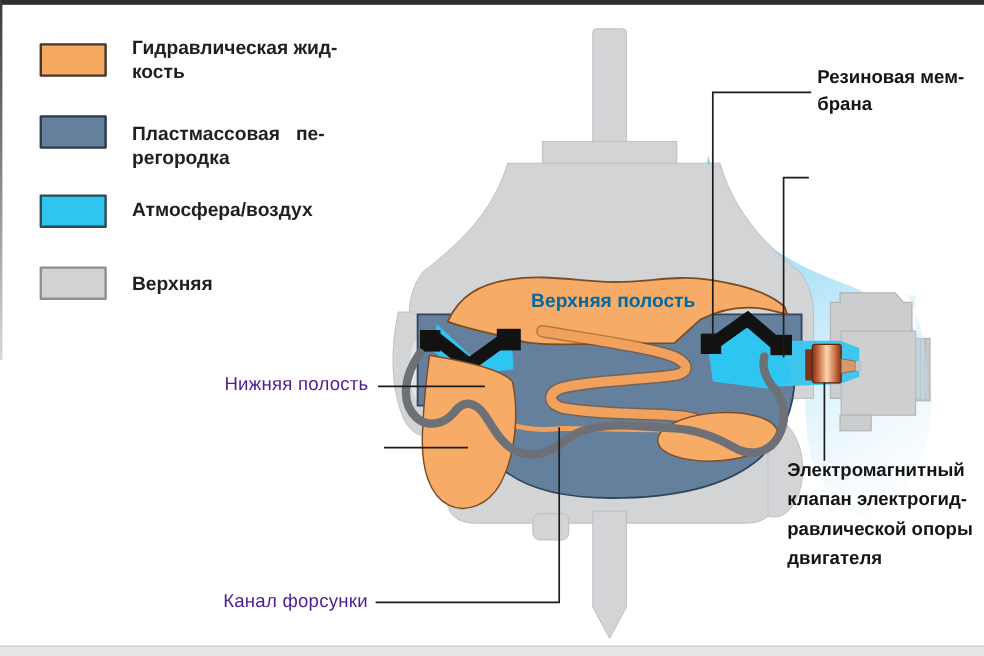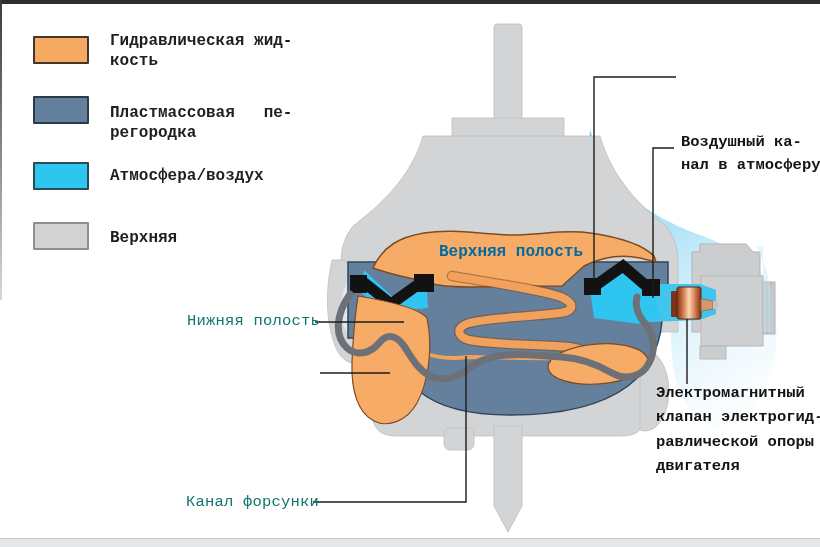--- a/index.html
+++ b/index.html
@@ -1,31 +1,31 @@
 <!DOCTYPE html>
 <html><head>
 <meta charset="utf-8">
 <style>
   html,body{margin:0;padding:0;background:#fff;}
   #stage{
     position:relative;width:820px;height:547px;overflow:hidden;
-    background:#ffffff;font-family:Liberation Mono, monospace;
+    background:#ffffff;font-family:Liberation Sans, sans-serif;
     -webkit-font-smoothing:antialiased;
   }
   .topbar{position:absolute;left:0;top:0;width:820px;height:4px;background:#2e2e2e;}
   .leftedge{position:absolute;left:0;top:0;width:2px;height:300px;
     background:linear-gradient(#3a3a3a,#d8d8d8);}
   .bottombar{position:absolute;left:0;top:538px;width:820px;height:9px;
     background:#e5e7e9;border-top:1px solid #caccce;}
 
   .swatch{position:absolute;left:33px;width:56px;height:28px;border:2px solid #3d3d3d;box-sizing:border-box;border-radius:1px;}
   .legend-label{position:absolute;left:110px;width:220px;font-size:16px;line-height:1.25;font-weight:700;color:#1f1f1f;white-space:pre-line;}
 
   .lbl{position:absolute;color:#1c1c1c;}
-  .l-label{font-size:15.5px;font-weight:400;color:#0f766e;white-space:nowrap;letter-spacing:.2px;}
+  .l-label{font-size:15.5px;font-weight:400;color:#4c1d95;white-space:nowrap;letter-spacing:.2px;}
   .r-label{font-size:15.5px;font-weight:700;color:#141414;line-height:1.5;white-space:pre-line;}
   .solenoid-label{line-height:1.58;}
   .cavity-label{font-size:16px;font-weight:700;color:#0369a1;width:150px;text-align:center;}
 
   svg{position:absolute;left:0;top:0;}
 </style>
 </head>
 <body>
 
 <div id="stage">
@@ -150,22 +150,22 @@
     <div class="legend-label" style="top:228px">Верхняя</div>
   </div>
 
   <div class="lbl cavity-label" style="left:436px;top:243px">Верхняя полость</div>
 
   <div class="lbl l-label" style="left:187px;top:312px">Нижняя полость</div>
 
 
   <div class="lbl l-label" style="left:186px;top:493px">Канал форсунки</div>
 
+  <div class="lbl r-label" style="left:681px;top:53px;width:135px">Резиновая мем-
+брана</div>
 
-  <div class="lbl r-label" style="left:681px;top:131px;width:140px">Воздушный ка-
-нал в атмосферу</div>
 
   <div class="lbl r-label solenoid-label" style="left:656px;top:381px;width:170px">Электромагнитный
 клапан электрогид-
 равлической опоры
 двигателя</div>
 
 </div>
 
 </body></html>

